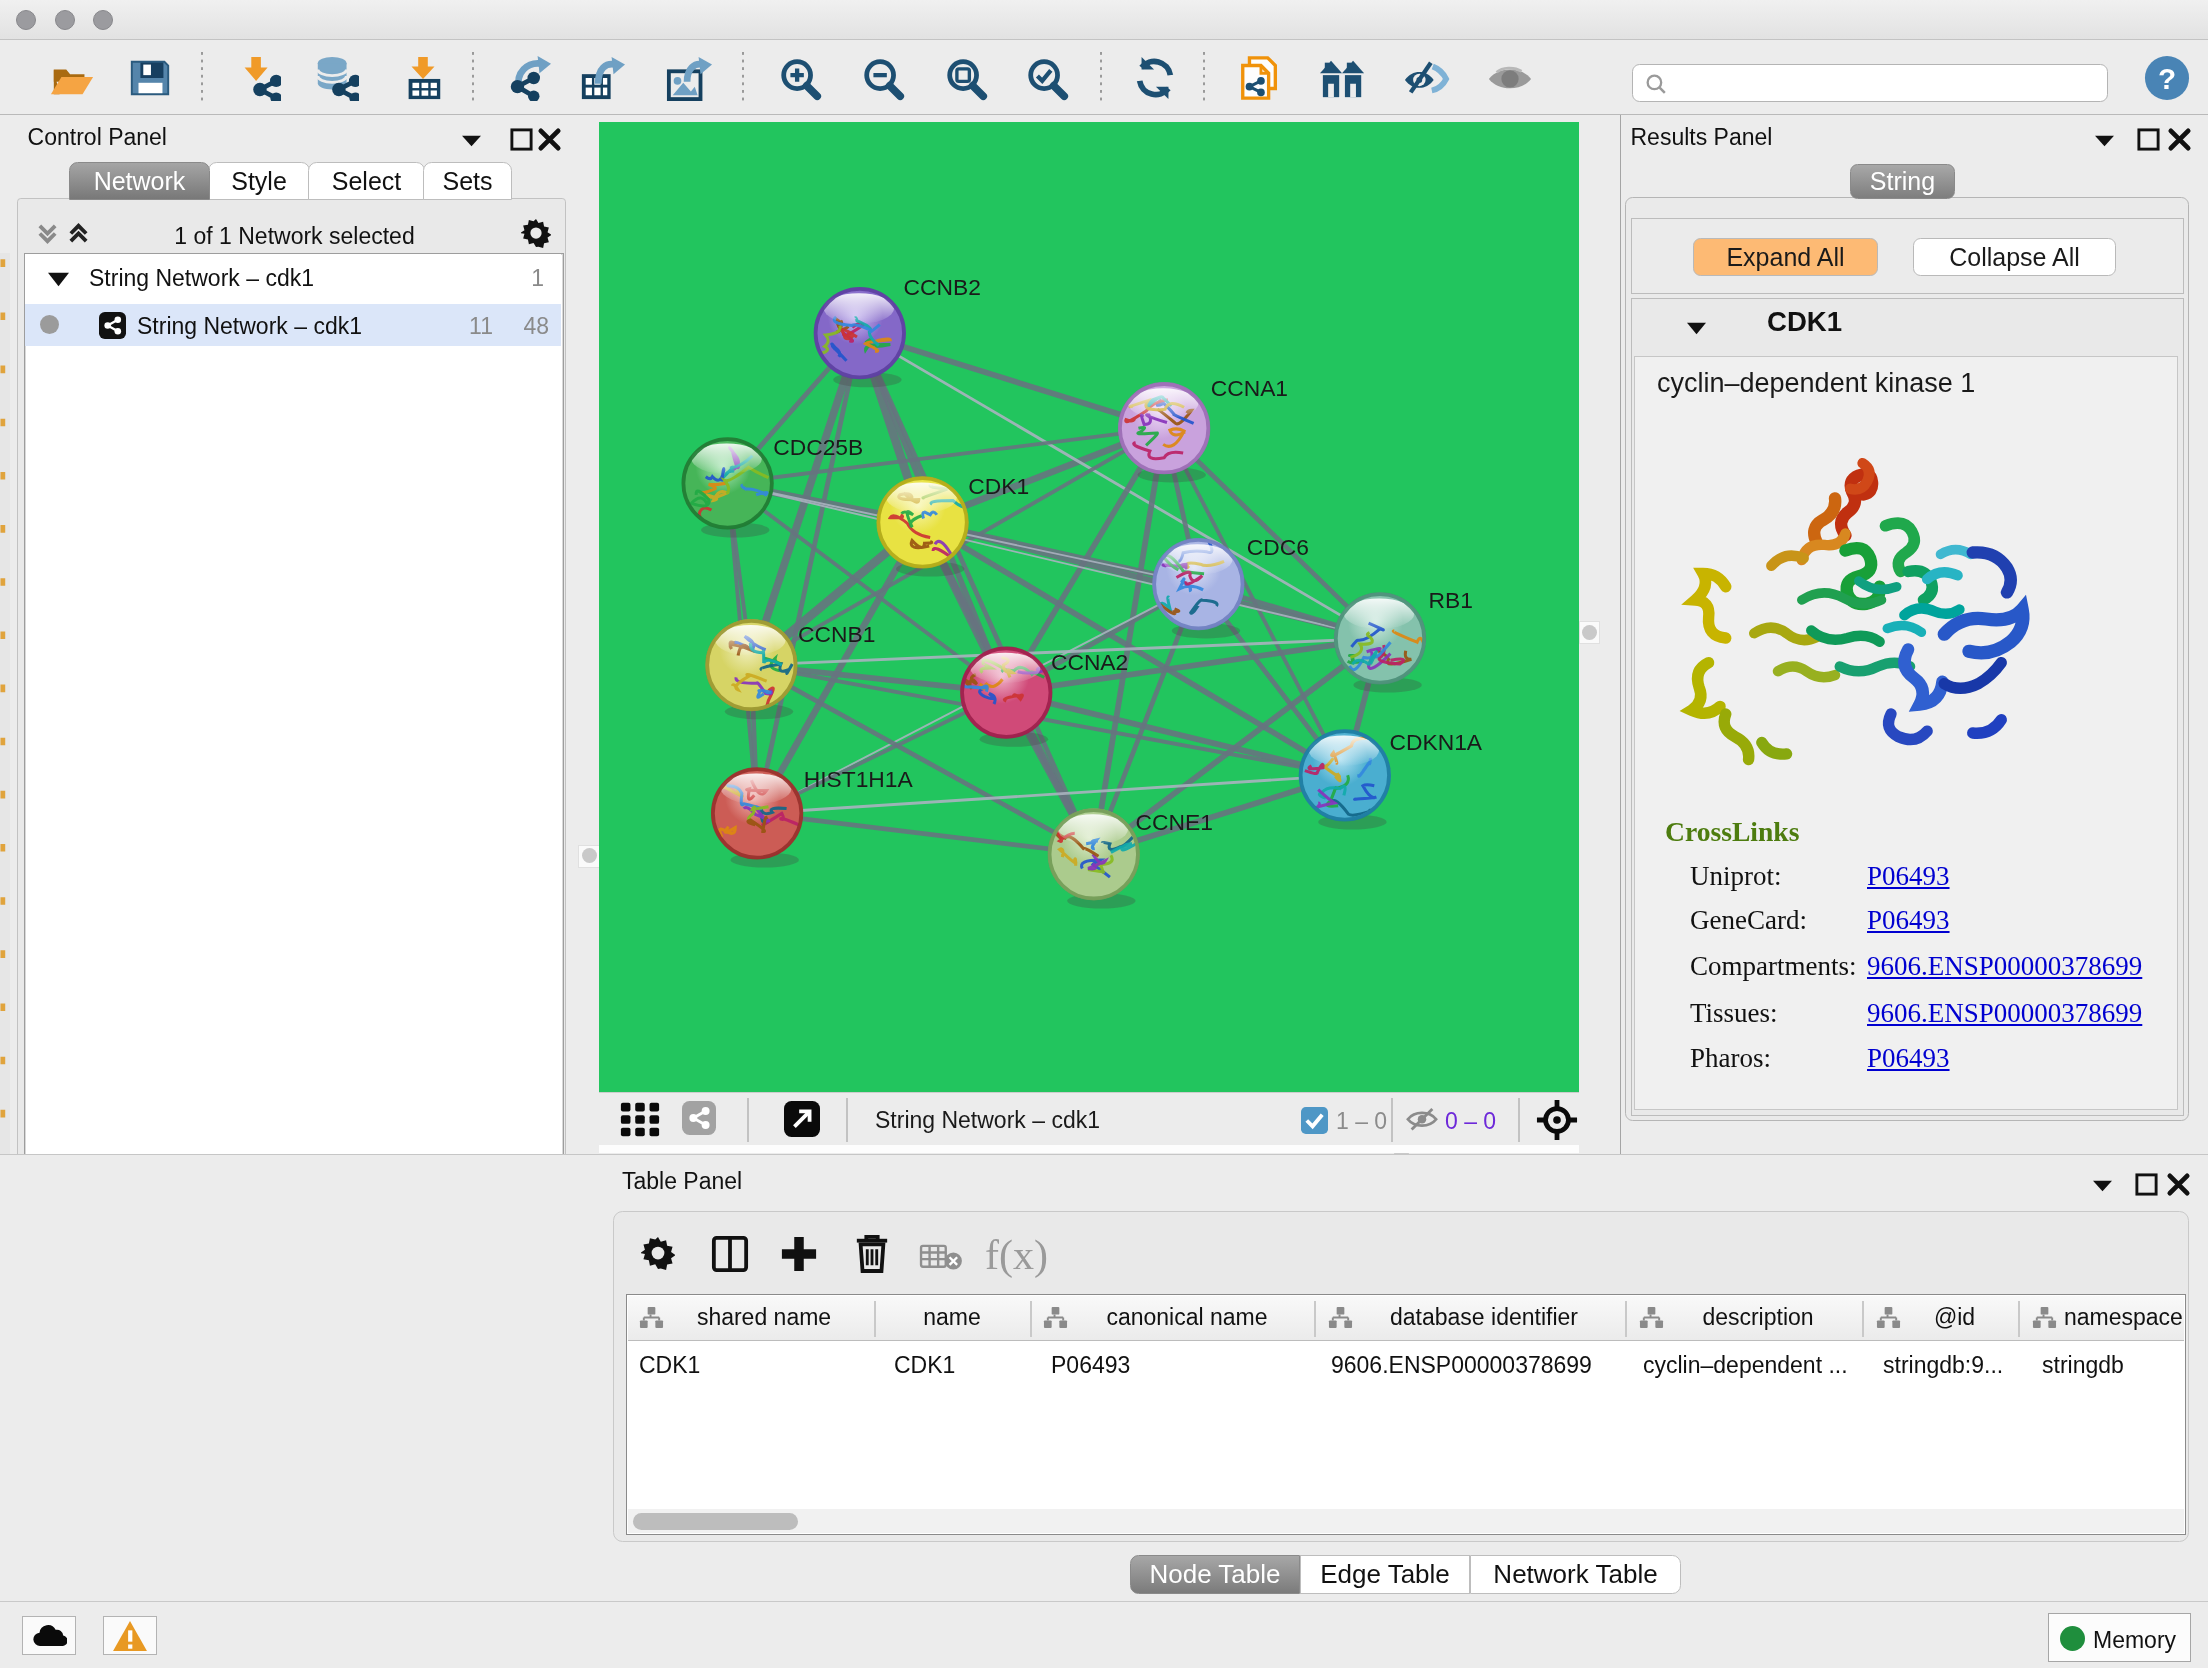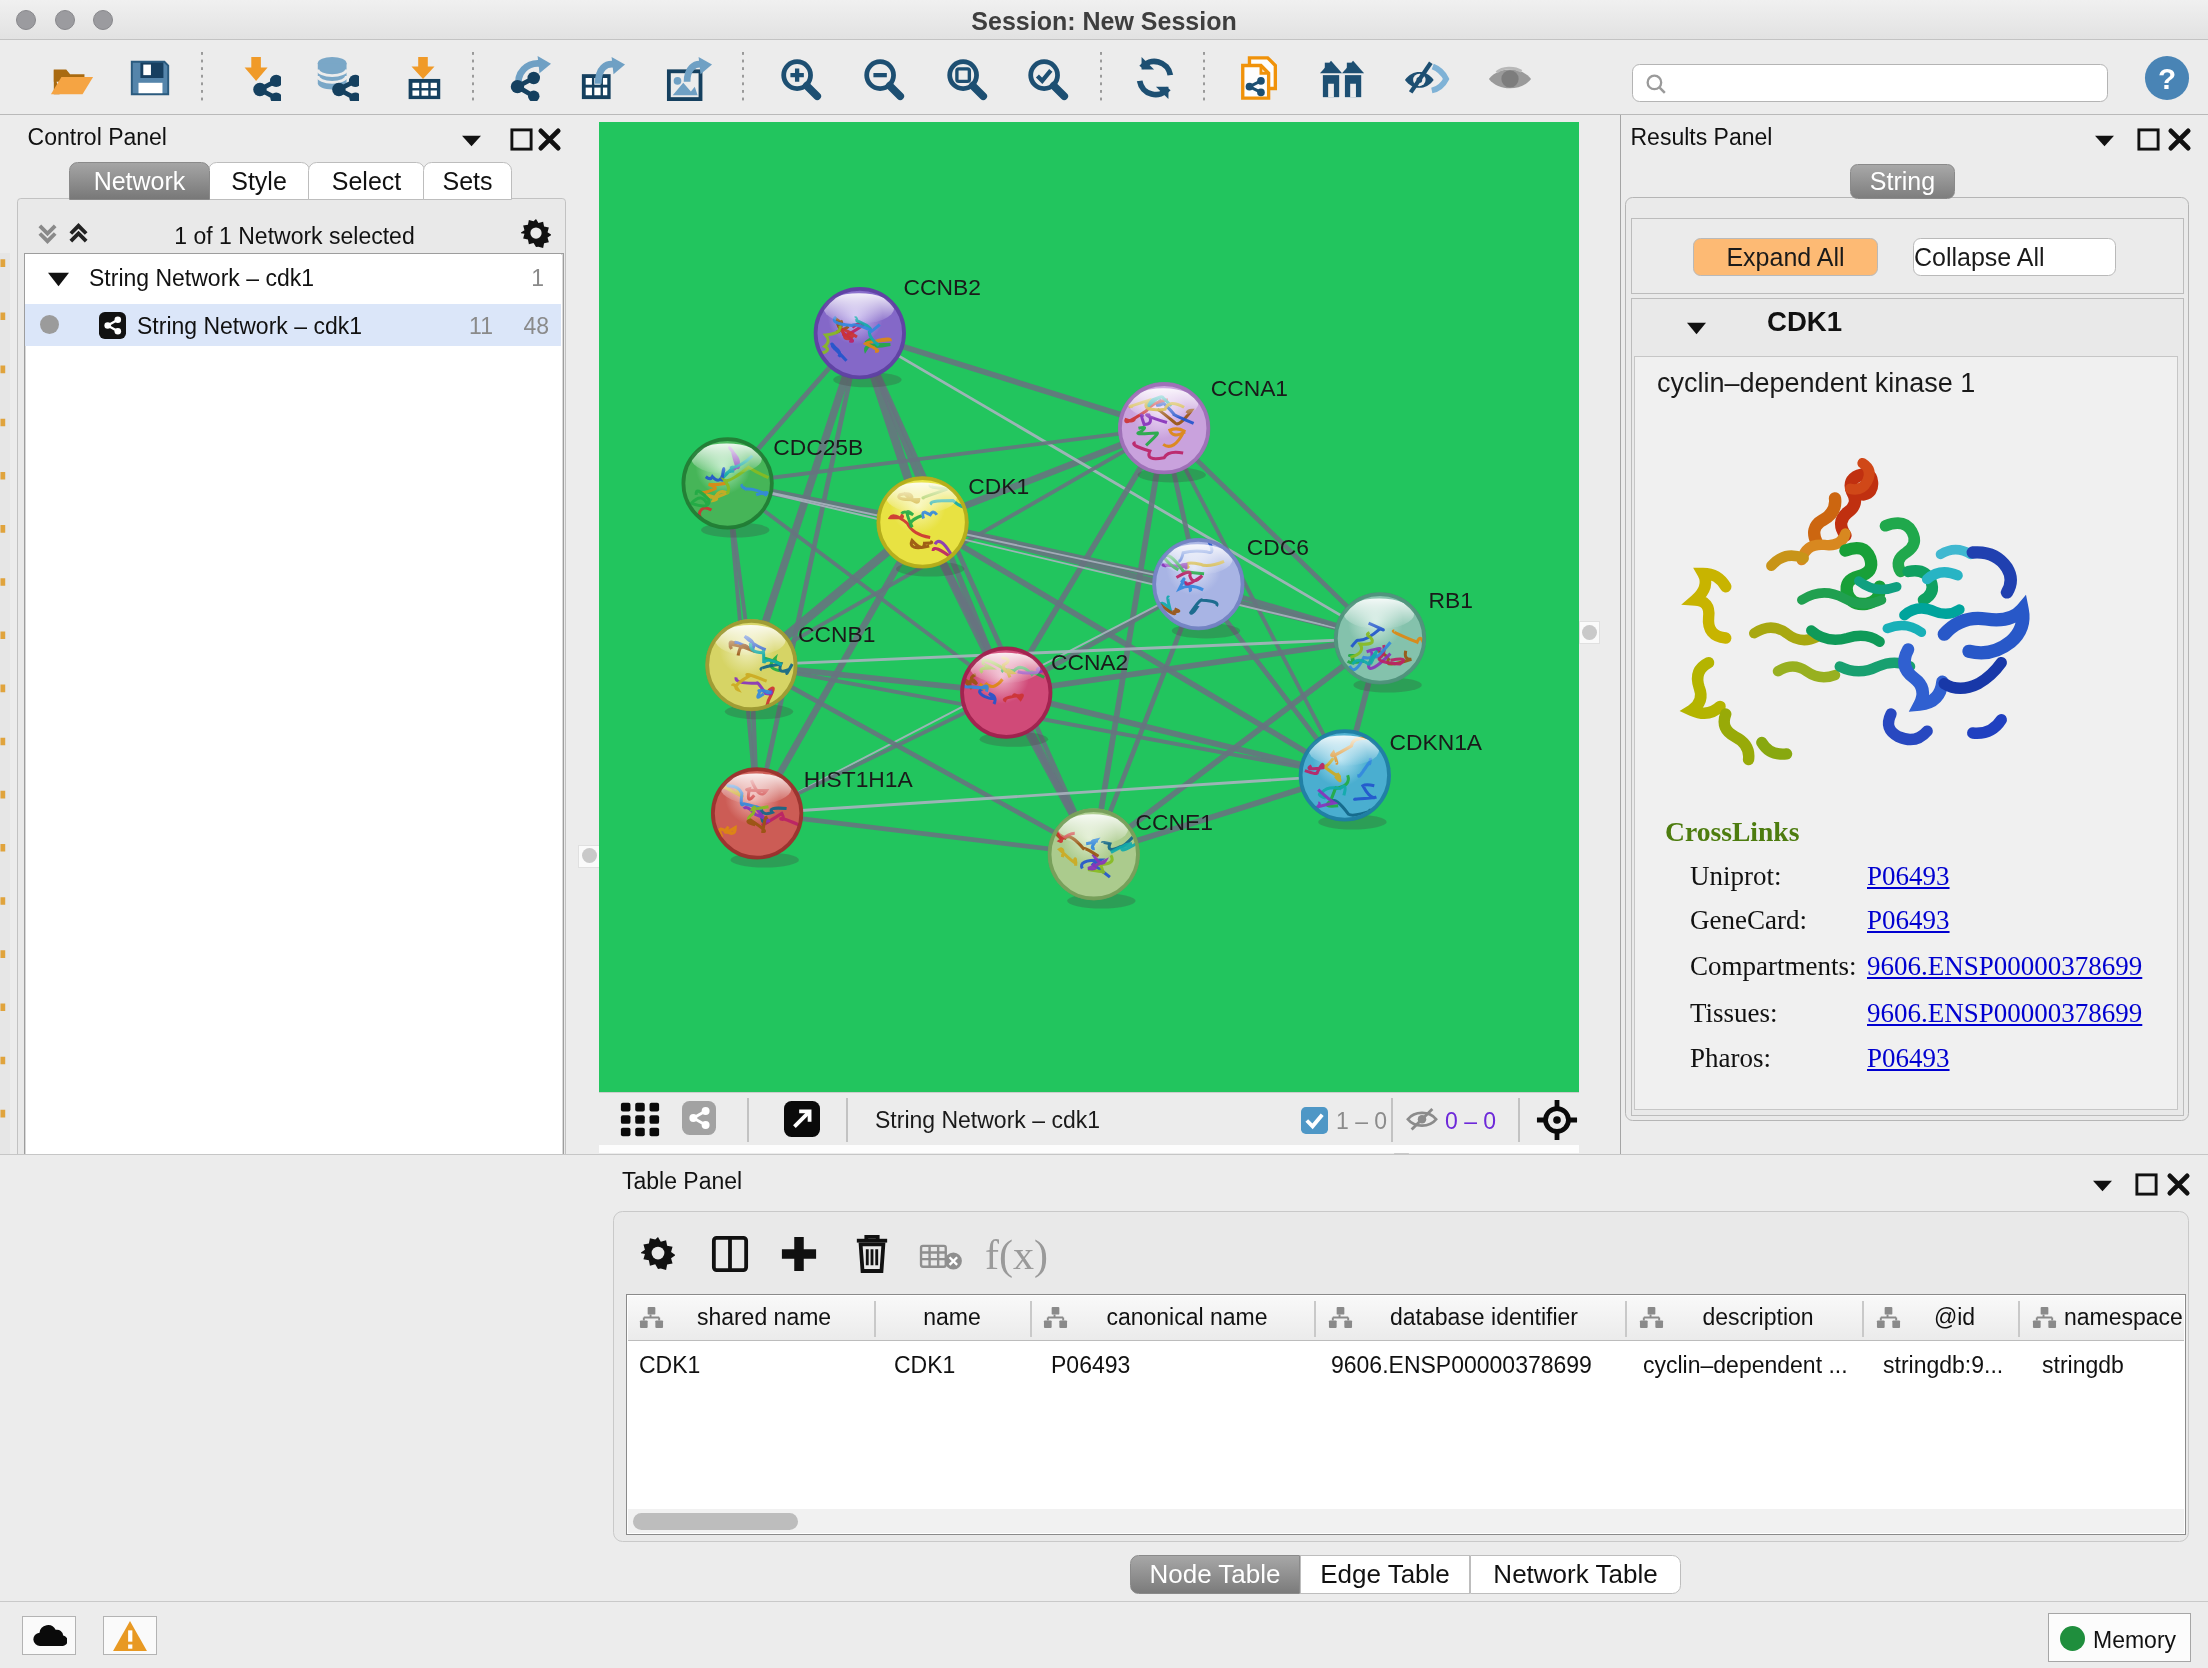--- a/index.html
+++ b/index.html
@@ -50,21 +50,20 @@
           <rect x="17" y="16" width="8" height="8" rx="1"></rect>
           <path d="M12 10 v3 M5 13 h16 M5 13 v3 M21 13 v3" stroke="#8a8a8a" stroke-width="2" fill="none"></path>
         </g>
       </g>
 </defs>
   </svg>
 <div class="abs" id="titlebar">
   <div class="abs tl" style="left:16px;"></div>
   <div class="abs tl" style="left:55px;"></div>
   <div class="abs tl" style="left:93px;"></div>
-  <div class="abs" id="wintitle">Session: New Session</div>
 </div>
 <div class="abs" id="toolbar">
   <svg class="abs tbi" style="left:49px" viewBox="0 0 48 48">
       <path d="M5 15 h13 l4 5 h15 v8 H5 z" fill="#a96a10"></path>
       <path d="M5 15 v26 h6 z" fill="#a96a10"></path>
       <path d="M2 41 L13 23 h33 L35 41 z" fill="#f5a443"></path>
     </svg>
   <svg class="abs tbi" style="left:127px" viewBox="0 0 48 48">
       <path d="M5 7 h34 l4 4 v30 h-38 z" fill="#5585ab"></path>
       <path d="M14 7 h24 v17 h-24 z" fill="#173f60"></path>
@@ -693,21 +692,21 @@
   <svg class="abs" style="left:515px;top:12.4px;width:25px;height:25px" viewBox="0 0 26 26">
       <rect x="3" y="3" width="20" height="20" fill="none" stroke="#111" stroke-width="3"></rect>
     </svg>
   <svg class="abs" style="left:546px;top:12.4px;width:25px;height:25px" viewBox="0 0 26 26">
       <path d="M4 4 L22 22 M22 4 L4 22" stroke="#111" stroke-width="5" stroke-linecap="round"></path>
     </svg>
   <div class="abs" style="left:3.8px;top:82px;width:564px;height:924px;background:#eaeaea;border:1.9px solid #b5b5b5;border-radius:7.6px"></div>
   <div class="abs" style="left:229px;top:49px;width:105px;height:35px;background:linear-gradient(#a8a8a8,#7e7e7e);border:1px solid #8a8a8a;border-radius:7.6px;color:#fff;font-size:25px;text-align:center;line-height:33px">String</div>
   <div class="abs" style="left:9.5px;top:103px;width:553px;height:76px;background:#ebebeb;border:1.9px solid #bcbcbc"></div>
   <div class="abs" style="left:72px;top:123px;width:185px;height:38px;background:#fdba74;border:1.9px solid #b9b9b9;border-radius:7.6px;font-size:25px;text-align:center;line-height:36px;color:#1a1a1a">Expand All</div>
-  <div class="abs" style="left:292px;top:123px;width:203px;height:38px;background:#fff;border:1.9px solid #b9b9b9;border-radius:7.6px;font-size:25px;line-height:36px;color:#1a1a1a">Collapse All</div>
+  <div class="abs" style="left:292px;top:123px;width:203px;height:38px;background:#fff;border:1.9px solid #b9b9b9;border-radius:7.6px;font-size:25px;text-align:center;line-height:36px;color:#1a1a1a">Collapse All</div>
   <div class="abs" style="left:9.5px;top:183px;width:553px;height:818px;background:#e9e9e9;border:1.9px solid #bcbcbc"></div>
   <svg class="abs" style="left:64px;top:204px;width:23px;height:19px" viewBox="0 0 24 20">
       <path d="M2 4 h20 l-10 12 z" fill="#111"></path>
     </svg>
   <div class="abs" style="left:146px;top:191px;width:190px;font-size:27.6px;font-weight:bold;color:#111">CDK1</div>
   <div class="abs" style="left:13.3px;top:241px;width:544px;height:754px;background:#f0f0f0;border:1px solid #c6c6c6"></div>
   <div class="abs" style="left:36px;top:253px;font-size:27px;color:#1a1a1a">cyclin–dependent kinase 1</div>
   <svg class="abs" style="left:38px;top:314px;width:390px;height:342px" viewBox="0 0 410 360">
     <g fill="none" stroke-linecap="round">
       <path d="M196 112 q-10-14 2-24 q13-9 5-22 q-5-12 7-17 q13-5 14 7 q1 11-9 13" stroke="#c03010" stroke-width="13"></path>

